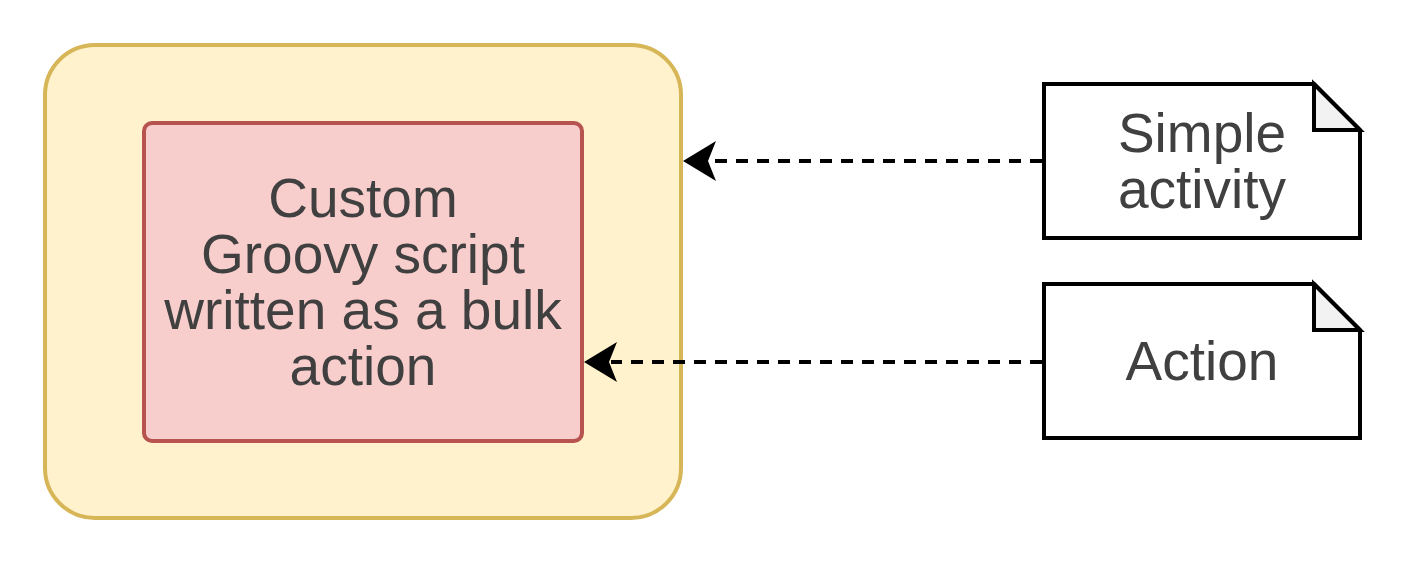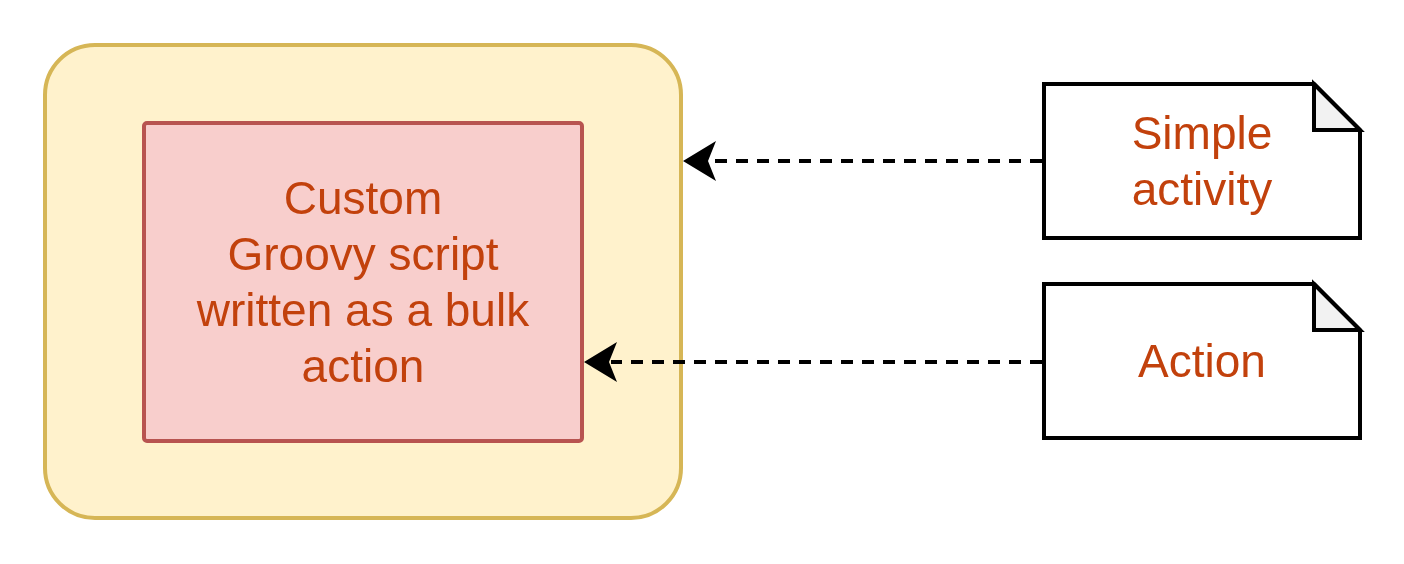--- a/index.html
+++ b/index.html
@@ -33,31 +33,31 @@
   
   .main-node {
     position: absolute;
     left: 142px;
     top: 121px;
     width: 442px;
     height: 322px;
     box-sizing: border-box;
     background: #F8CECC;
     border: 4px solid #B85450;
-    border-radius: 5px;
+    border-radius: 10px;
     display: flex;
     align-items: center;
     justify-content: center;
   }
   .node-label {
-    font-size: 46px;
+    font-size: 55px;
     line-height: 56px;
     text-align: center;
     white-space: pre-line;
-    color: #c2410c;
+    color: #404040;
   }
 
   
   .note {
     position: absolute;
     width: 320px;
     height: 158px;
   }
   .note-simple { left: 1042px; top: 82px; }
   .note-action { left: 1042px; top: 282px; }

